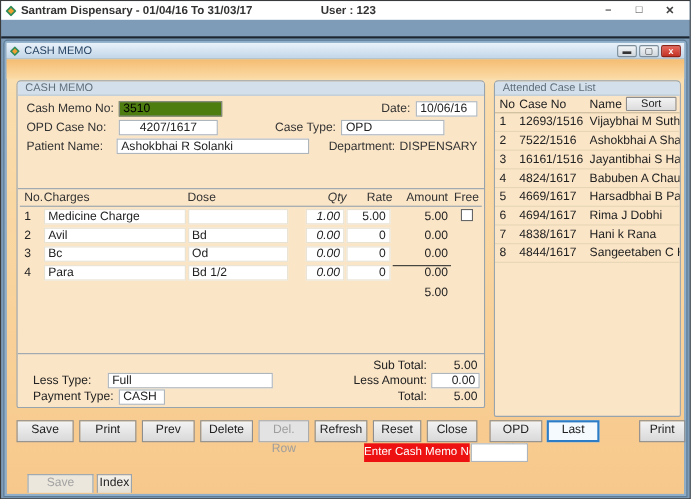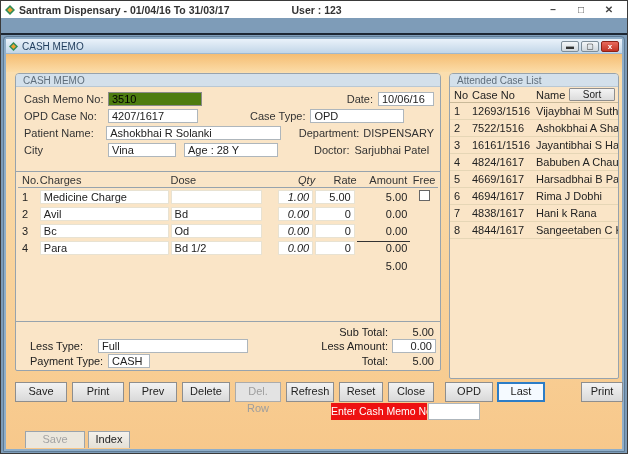--- a/index.html
+++ b/index.html
@@ -134,36 +134,29 @@
     <div class="form-section">
       <div class="frow">
         <span class="lbl w1">Cash Memo No:</span>
         <span class="field gray" style="width:94px;">3510</span>
         <span class="spacer"></span>
         <span class="lbl" style="margin-right:5px;">Date:</span>
         <span class="field" style="width:56px;">10/06/16</span>
       </div>
       <div class="frow">
         <span class="lbl w1">OPD Case No:</span>
-        <span class="field" style="width:90px;">4207/1617</span>
+        <span class="field" style="width:90px;text-align:center;">4207/1617</span>
         <span class="lbl" style="margin-left:52px; margin-right:5px;">Case Type:</span>
         <span class="field" style="width:94px;">OPD</span>
       </div>
       <div class="frow">
         <span class="lbl w1">Patient Name:</span>
         <span class="field" style="width:178px;">Ashokbhai R Solanki</span>
         <span class="lbl" style="margin-left:18px; margin-right:4px;">Department:</span>
         <span class="lbl">DISPENSARY</span>
-      </div>
-      <div class="frow">
-        <span class="lbl w1">City</span>
-        <span class="field" style="width:68px;">Vina</span>
-        <span class="field" style="width:94px; margin-left:8px;">Age : 28 Y</span>
-        <span class="lbl" style="margin-left:36px; margin-right:5px;">Doctor:</span>
-        <span class="lbl">Sarjubhai Patel</span>
       </div>
     </div>
 
     <div class="table-section">
       <div class="thead">
         <span class="c-no">No.</span>
         <span class="c-charge">Charges</span>
         <span class="c-dose">Dose</span>
         <span class="c-gap"></span>
         <span class="c-qty">Qty</span>
@@ -331,15 +324,15 @@
   <div class="btn" style="left:338px; width:44px;">Reset</div>
   <div class="btn" style="left:387px; width:46px;">Close</div>
   <div class="btn" style="left:444px; width:48px;">OPD Find</div>
   <div class="btn focused" style="left:496px; width:48px;">Last</div>
   <div class="btn" style="left:580px; width:42px;">Print</div>
 
   <div class="red-label">Enter Cash Memo No</div>
   <div class="memo-input"></div>
 
   <div class="tab disabled" style="left:24px; width:60px;">Save</div>
-  <div class="tab" style="left:87px; width:42px;">Index</div>
+  <div class="tab" style="left:87px; width:32px;">Index</div>
 
 </div>
 
 </body></html>

